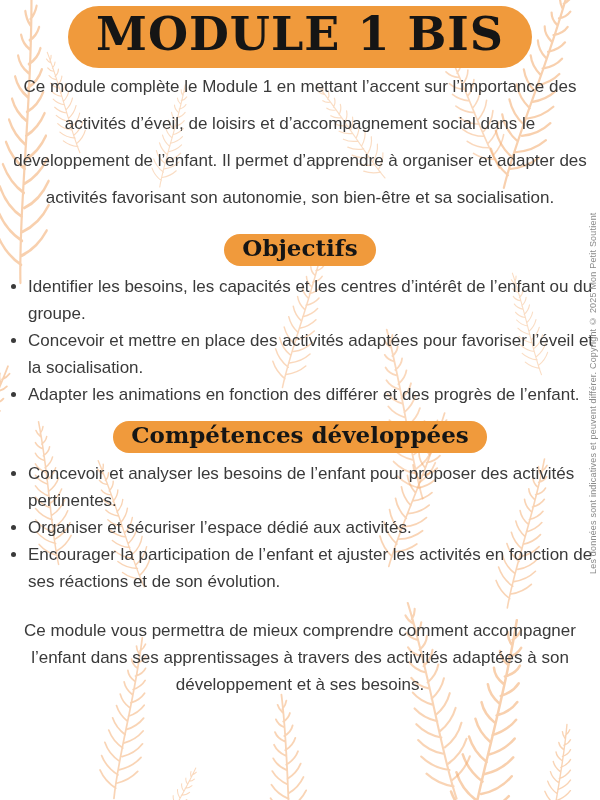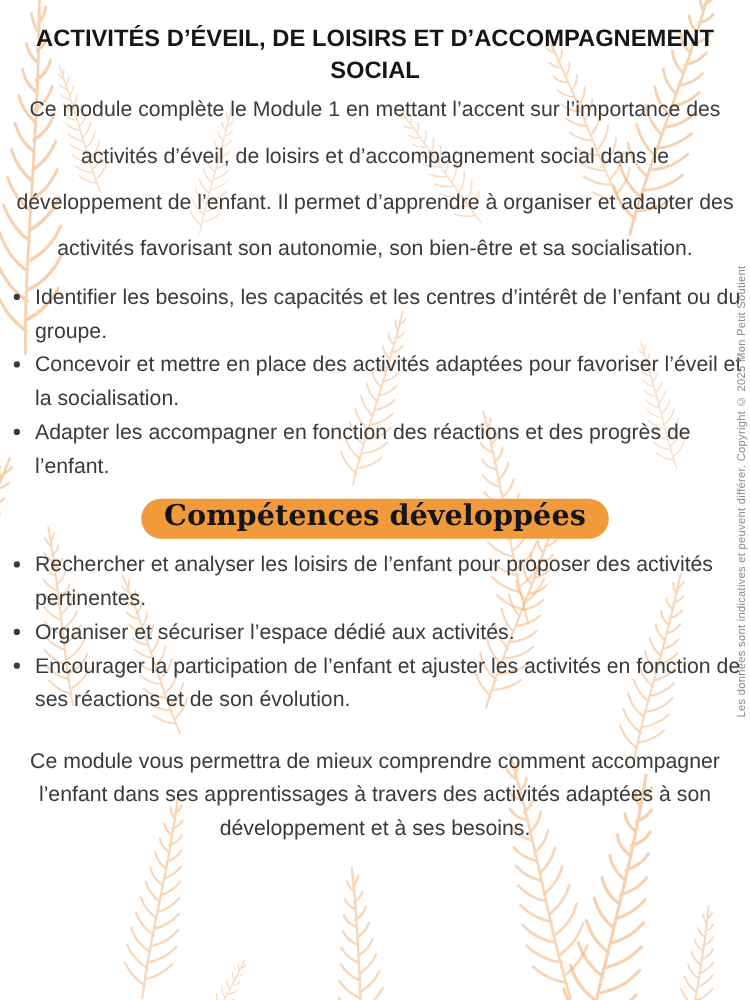--- a/index.html
+++ b/index.html
@@ -98,39 +98,44 @@
   <use href="#frond" transform="translate(110,625) scale(0.85) rotate(10)" opacity="0.5"></use>
   <use href="#frond" transform="translate(365,605) scale(1.05) rotate(-14)" opacity="0.5"></use>
   <use href="#frond" transform="translate(470,600) scale(1.25) rotate(12)" opacity="0.55"></use>
   <use href="#frond" transform="translate(245,690) scale(0.9) rotate(-4)" opacity="0.5"></use>
   <use href="#frond" transform="translate(540,715) scale(0.7) rotate(8)" opacity="0.5"></use>
   <use href="#frond" transform="translate(180,755) scale(0.5) rotate(28)" opacity="0.45"></use>
 </svg>
 
 <div class="content">
 
+  <div class="title-pill">
+    <div class="title">MODULE 1 BIS</div>
+  </div>
 
-  <div class="subtitle">ACTIVITÉS D’ÉVEIL, DE LOISIRS ET D’ACCOMPAGNEMENT SOCIAL</div>
 
 
   <p class="para">Ce module complète le Module 1 en mettant l’accent sur l’importance des activités d’éveil, de loisirs et d’accompagnement social dans le développement de l’enfant. Il permet d’apprendre à organiser et adapter des activités favorisant son autonomie, son bien-être et sa socialisation.</p>
 
+  <div class="pill obj-pill">
+    <span class="pill-text">Objectifs</span>
+  </div>
 
   <ul>
     <li>Identifier les besoins, les capacités et les centres d’intérêt de l’enfant ou du groupe.</li>
     <li>Concevoir et mettre en place des activités adaptées pour favoriser l’éveil et la socialisation.</li>
-    <li>Adapter les accompagner en fonction des réactions et des progrès de l’enfant.</li>
+    <li>Adapter les animations en fonction des différer et des progrès de l’enfant.</li>
   </ul>
 
   <div class="pill comp-pill">
     <span class="pill-text">Compétences développées</span>
   </div>
 
   <ul>
-    <li>Rechercher et analyser les loisirs de l’enfant pour proposer des activités pertinentes.</li>
+    <li>Concevoir et analyser les besoins de l’enfant pour proposer des activités pertinentes.</li>
     <li>Organiser et sécuriser l’espace dédié aux activités.</li>
     <li>Encourager la participation de l’enfant et ajuster les activités en fonction de ses réactions et de son évolution.</li>
   </ul>
 
   <p class="closing">Ce module vous permettra de mieux comprendre comment accompagner l’enfant dans ses apprentissages à travers des activités adaptées à son développement et à ses besoins.</p>
 
 </div>
 
 <div class="note">Les données sont indicatives et peuvent différer. Copyright © 2025 Mon Petit Soutient</div>
 

